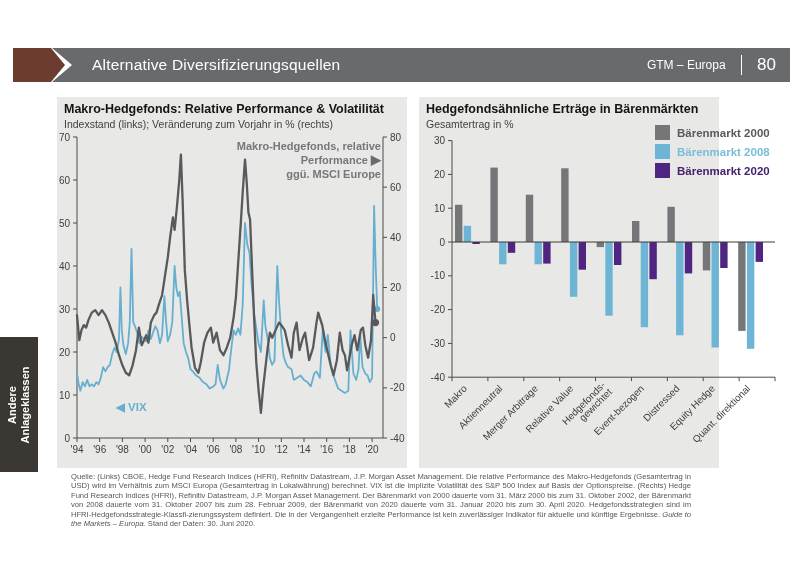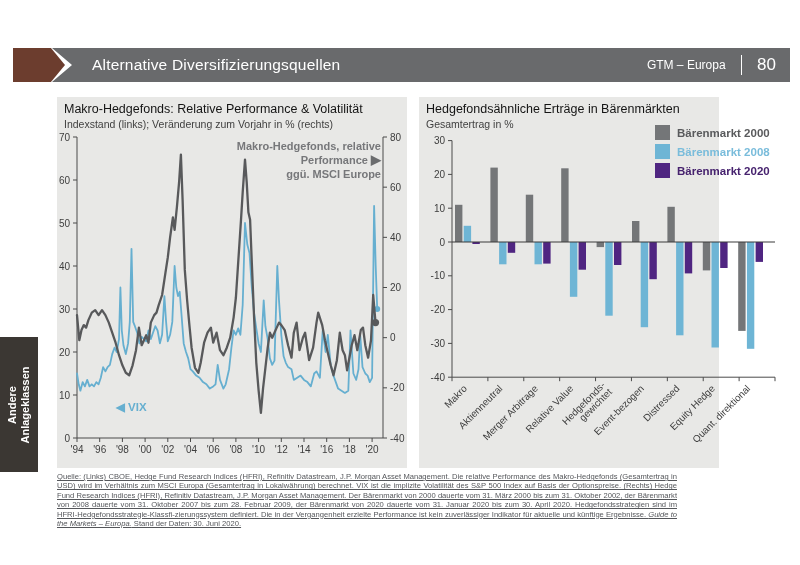--- a/index.html
+++ b/index.html
@@ -20,36 +20,36 @@
   
   .side-tab{position:absolute;left:0;top:337px;width:38px;height:135px;background:#3B3733;
       display:flex;align-items:center;justify-content:center;}
   .side-tab-text{transform:rotate(-90deg);color:#fff;font-weight:bold;font-size:11px;
       line-height:13px;text-align:center;white-space:nowrap;}
   
   .panel{position:absolute;top:97px;height:371px;background:#E8E8E6;}
   .panel-left{left:57px;width:350px;}
   .panel-right{left:419px;width:300px;}
   .panel svg{position:absolute;left:0;top:0;}
-  .panel-title{position:absolute;left:7px;top:5px;font-size:12.5px;font-weight:normal;color:#141414;z-index:2;}
+  .panel-title{position:absolute;left:7px;top:5px;font-size:12.5px;font-weight:bold;color:#141414;z-index:2;}
   .panel-sub{position:absolute;left:7px;top:21px;font-size:10.5px;color:#3F3F3F;z-index:2;}
   svg text{font-family:"Liberation Sans", sans-serif;}
   
   .annotation{position:absolute;right:26px;top:42px;text-align:right;font-size:11px;font-weight:bold;
       color:#76777A;line-height:14px;z-index:2;}
   .annotation .tri{font-size:13px;color:#6B6C6E;}
   .vix-label{position:absolute;left:30px;top:303px;color:#66AFD0;font-weight:bold;font-size:11.5px;z-index:2;margin-left:29px;}
   
   .legend{position:absolute;left:236px;top:28px;z-index:2;}
   .legend-item{display:flex;align-items:center;margin-bottom:4px;height:15px;}
   .legend-swatch{display:inline-block;width:15px;height:15px;margin-right:7px;flex:0 0 15px;}
   .legend-label{font-size:11.5px;font-weight:bold;white-space:nowrap;}
   
-  .footer{position:absolute;left:57px;top:472px;width:620px;font-size:7.6px;line-height:9.4px;
-      color:#54565A;text-align:justify;text-decoration:underline;}
+  .footer{position:absolute;left:71px;top:472px;width:620px;font-size:7.6px;line-height:9.4px;
+      color:#54565A;text-align:justify;}
   .footer i{font-style:italic;}
   .logo{position:absolute;left:676px;top:504px;}
   .logo-name{font-family:"Liberation Serif", serif;font-size:20px;font-weight:600;color:#63291A;
       display:inline-block;border-bottom:1.5px solid #63291A;padding-bottom:2px;letter-spacing:-0.2px;}
   .logo-sub{font-size:11.5px;color:#6D6E71;margin-top:2px;letter-spacing:0.2px;}
 </style>
 </head>
 <body>
 
 <div class="slide">

